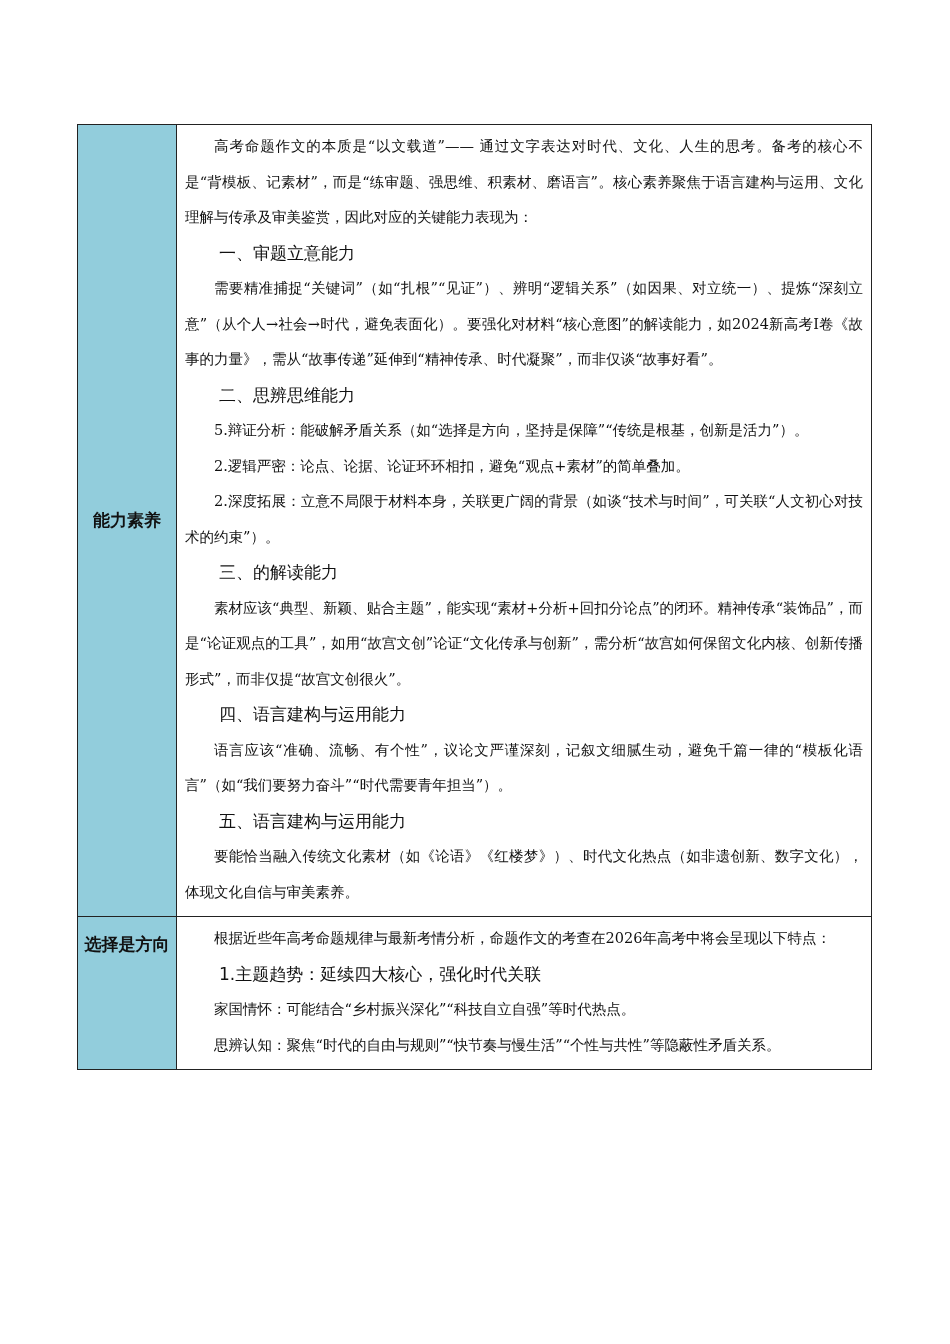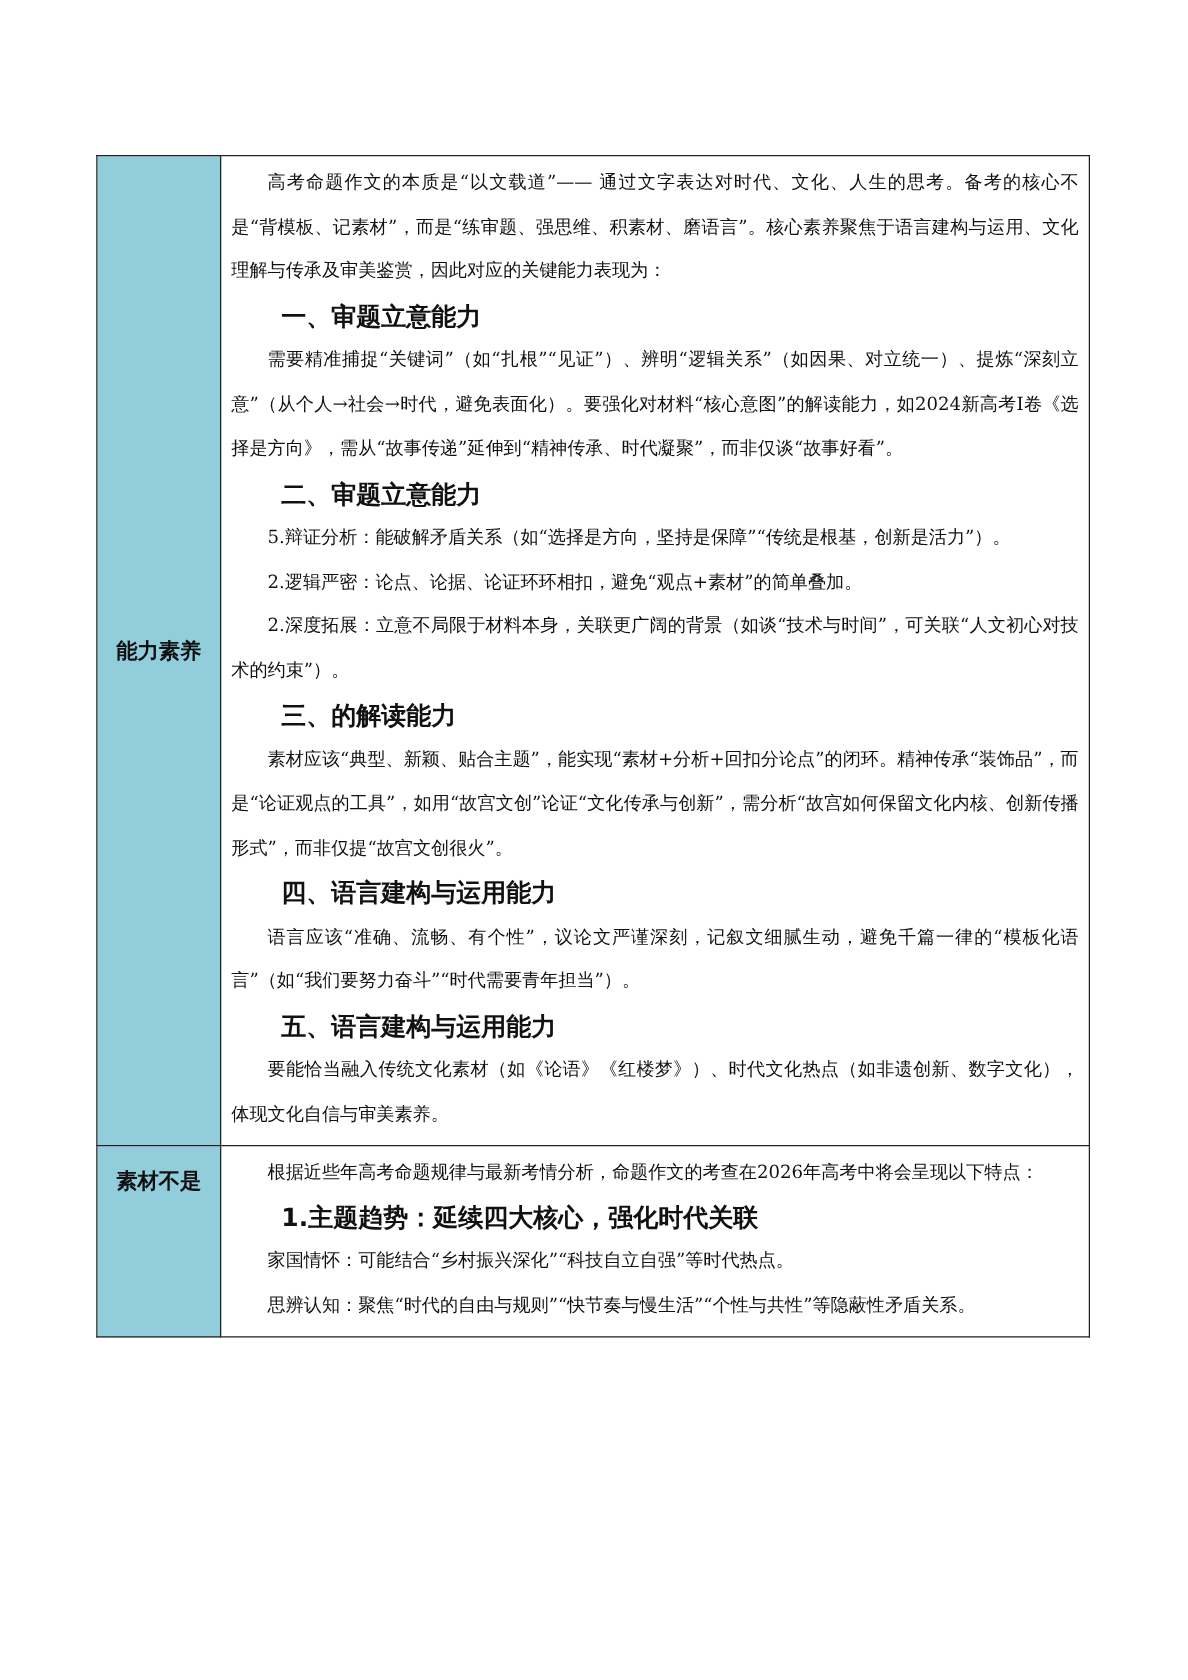--- a/index.html
+++ b/index.html
@@ -3,50 +3,50 @@
 <meta charset="utf-8">
 <style>
   html, body { margin:0; padding:0; background:#ffffff; }
   body { width:950px; height:1344px; position:relative; font-family:"DejaVu Serif","Liberation Serif",serif; color:#111; }
   .tbl { position:absolute; left:77px; top:124px; width:795px; border-collapse:collapse; table-layout:fixed; }
   .tbl td { border:1.5px solid #222; vertical-align:top; padding:0;margin-left:32px; }
   .tbl td.head { width:98px; background:#92cddc; vertical-align:middle; text-align:center; font-family:Liberation Mono, monospace; font-weight:bold; font-size:17px; color:#111; }
   .tbl td.head.top { vertical-align:top; padding-top:16px; }
   .cell { padding:4px 8px 6px 8px; font-size:14.5px; line-height:35.5px; text-align:justify; }
   .cell p { margin:0; text-indent:2em; }
-  .cell p.h { font-family:"DejaVu Sans","Liberation Sans",sans-serif; font-weight:bold; font-size:20px; }
+  .cell p.h { font-family:"DejaVu Sans","Liberation Sans",sans-serif; font-weight:normal; font-size:17px; }
   .b { font-family:"DejaVu Sans","Liberation Sans",sans-serif; font-weight:normal; }
 </style>
 </head>
 <body>
 
 <table class="tbl">
   <tbody>
       <tr>
     <td class="head">能力素养</td>
     <td>
       <div class="cell">
         <p>高考命题作文的本质是“以文载道”—— 通过文字表达对时代、文化、人生的思考。备考的核心不是“背模板、记素材”，而是“练审题、强思维、积素材、磨语言”。核心素养聚焦于语言建构与运用、文化理解与传承及审美鉴赏，因此对应的关键能力表现为：</p>
         <p class="h">一、审题立意能力</p>
-        <p>需要精准捕捉“关键词”（如“扎根”“见证”）、辨明“逻辑关系”（如因果、对立统一）、提炼“深刻立意”（从个人→社会→时代，避免表面化）。要强化对材料“核心意图”的解读能力，如2024新高考Ⅰ卷《选择是方向》，需从“故事传递”延伸到“精神传承、时代凝聚”，而非仅谈“故事好看”。</p>
-        <p class="h">二、审题立意能力</p>
+        <p>需要精准捕捉“关键词”（如“扎根”“见证”）、辨明“逻辑关系”（如因果、对立统一）、提炼“深刻立意”（从个人→社会→时代，避免表面化）。要强化对材料“核心意图”的解读能力，如2024新高考Ⅰ卷《故事的力量》，需从“故事传递”延伸到“精神传承、时代凝聚”，而非仅谈“故事好看”。</p>
+        <p class="h">二、思辨思维能力</p>
         <p>5.辩证分析：能破解矛盾关系（如“选择是方向，坚持是保障”“传统是根基，创新是活力”）。</p>
         <p>2.逻辑严密：论点、论据、论证环环相扣，避免“观点+素材”的简单叠加。</p>
         <p>2.深度拓展：立意不局限于材料本身，关联更广阔的背景（如谈“技术与时间”，可关联“人文初心对技术的约束”）。</p>
         <p class="h">三、的解读能力</p>
         <p>素材应该“典型、新颖、贴合主题”，能实现“素材+分析+回扣分论点”的闭环。精神传承“装饰品”，而是“论证观点的工具”，如用“故宫文创”论证“文化传承与创新”，需分析“故宫如何保留文化内核、创新传播形式”，而非仅提“故宫文创很火”。</p>
         <p class="h">四、语言建构与运用能力</p>
         <p>语言应该“准确、流畅、有个性”，议论文严谨深刻，记叙文细腻生动，避免千篇一律的“模板化语言”（如“我们要努力奋斗”“时代需要青年担当”）。</p>
         <p class="h">五、语言建构与运用能力</p>
         <p>要能恰当融入传统文化素材（如《论语》《红楼梦》）、时代文化热点（如非遗创新、数字文化），体现文化自信与审美素养。</p>
       </div>
     </td>
   </tr>
   <tr>
-    <td class="head top">素材不是</td>
+    <td class="head top">选择是方向</td>
     <td>
       <div class="cell">
         <p>根据近些年高考命题规律与最新考情分析，命题作文的考查在2026年高考中将会呈现以下特点：</p>
         <p class="h">1.主题趋势：延续四大核心，强化时代关联</p>
         <p><span class="b">家国情怀</span><span>：可能结合“乡村振兴深化”“科技自立自强”等时代热点。</span></p>
         <p><span class="b">思辨认知</span><span>：聚焦“时代的自由与规则”“快节奏与慢生活”“个性与共性”等隐蔽性矛盾关系。</span></p>
       </div>
     </td>
   </tr>
 </tbody>

